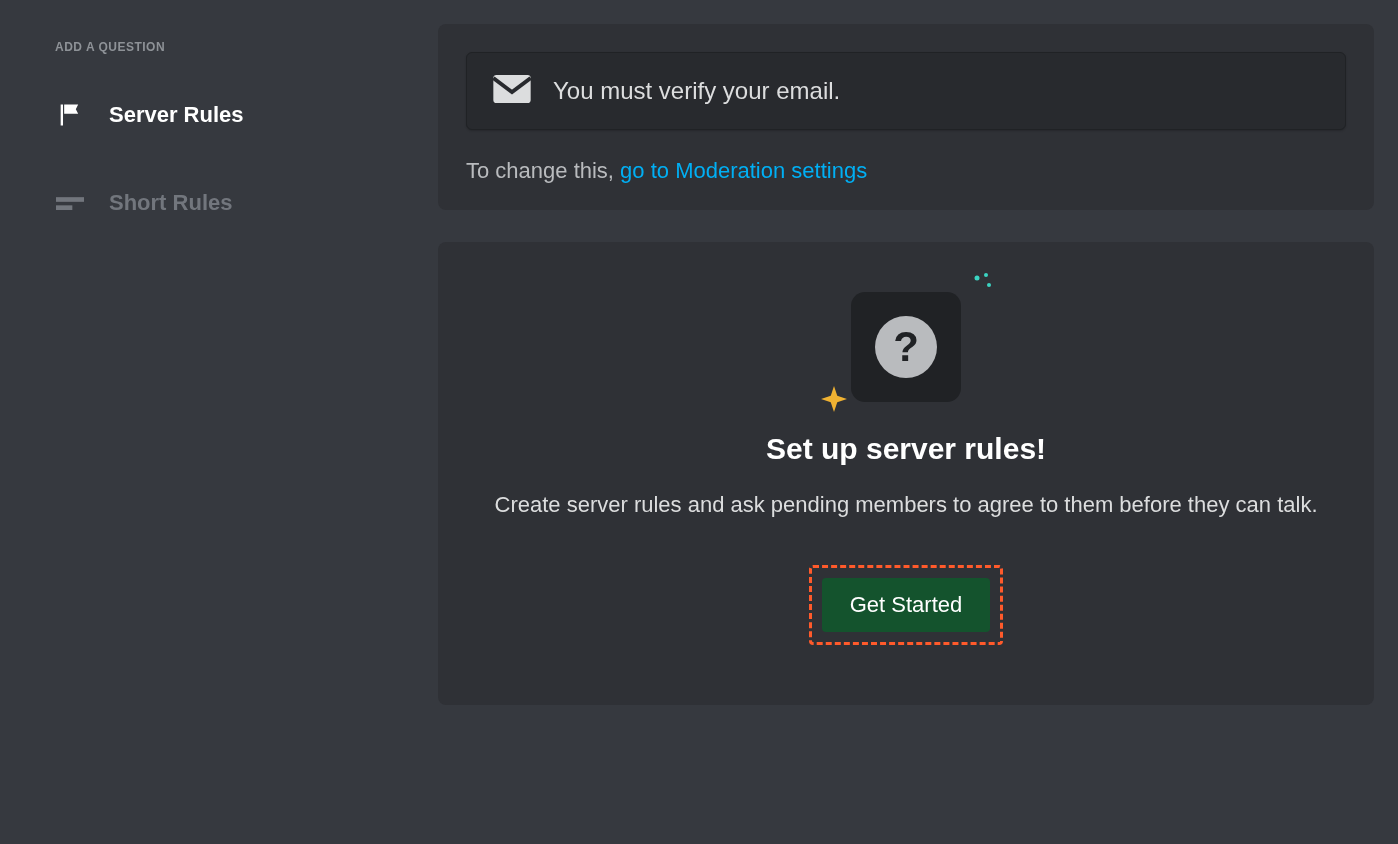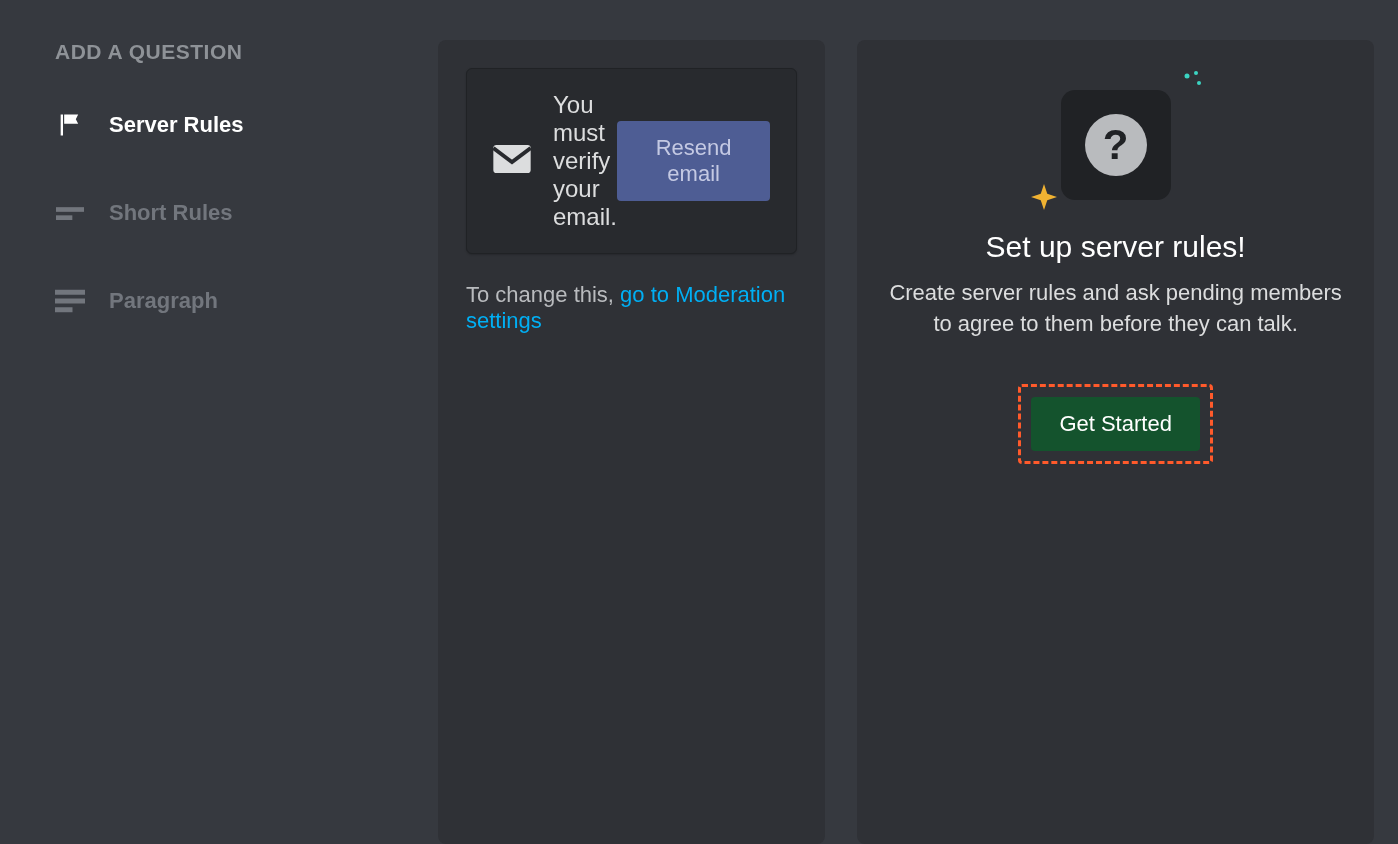--- a/index.html
+++ b/index.html
@@ -14,21 +14,21 @@
   .container {
     display: flex;
     width: 100%;
     height: 100%;
   }
   .sidebar {
     width: 420px;
     padding: 40px 20px 40px 55px;
   }
   .sidebar-heading {
-    font-size: 21px;
+    font-size: 12px;
     font-weight: 700;
     color: #8e9297;
     letter-spacing: 0.5px;
     margin-bottom: 32px;
     text-transform: uppercase;
   }
   .sidebar-item {
     display: flex;
     align-items: center;
     padding: 14px 0 14px 0;
@@ -47,23 +47,23 @@
     align-items: center;
     justify-content: center;
     flex-shrink: 0;
   }
   .sidebar-label {
     font-size: 22px;
     font-weight: 600;
   }
   .main {
     flex: 1;
-    padding: 40px 24px 0 18px;
-    display: flex;
-    flex-direction: row;
+    padding: 24px 24px 0 18px;
+    display: flex;
+    flex-direction: column;
     gap: 32px;
   }
   .card {
     background: #2f3136;
     border-radius: 8px;
     padding: 28px 28px 26px 28px;
   }
   .verify-row {
     display: flex;
     align-items: center;
@@ -152,23 +152,23 @@
   }
   .sparkle-yellow {
     position: absolute;
     bottom: -10px;
     left: -30px;
     width: 26px;
     height: 26px;
   }
   .setup-title {
     font-size: 30px;
-    font-weight: 400;
+    font-weight: 700;
     color: #ffffff;
-    margin-bottom: 14px;
+    margin-bottom: 24px;
   }
   .setup-desc {
     font-size: 22px;
     color: #dcddde;
     max-width: 880px;
     margin: 0 auto 44px auto;
     line-height: 1.4;
   }
   .highlight-box {
     display: inline-block;
@@ -196,47 +196,36 @@
     <div class="sidebar-item">
       <span class="sidebar-icon">
         <svg width="28" height="22" viewBox="0 0 24 18" fill="currentColor">
             <rect x="0" y="4" width="24" height="4"></rect>
             <rect x="0" y="11" width="14" height="4"></rect>
           </svg>
       </span>
       <span class="sidebar-label">Short Rules</span>
     </div>
 
-    <div class="sidebar-item">
-      <span class="sidebar-icon">
-        <svg width="30" height="24" viewBox="0 0 24 18" fill="currentColor">
-            <rect x="0" y="0" width="24" height="4"></rect>
-            <rect x="0" y="7" width="24" height="4"></rect>
-            <rect x="0" y="14" width="14" height="4"></rect>
-          </svg>
-      </span>
-      <span class="sidebar-label">Paragraph</span>
-    </div>
 
 
   </div>
 
   <div class="main">
     <div class="card">
       <div class="verify-row">
         <div class="verify-left">
           <span>
             <svg width="38" height="28" viewBox="0 0 24 18" fill="#dcddde">
                 <rect x="0" y="0" width="24" height="18" rx="2"></rect>
                 <path d="M0 2 L12 11 L24 2" fill="none" stroke="#282a2e" stroke-width="2.5"></path>
               </svg>
           </span>
           <span class="verify-text">You must verify your email.</span>
         </div>
-        <button class="btn btn-muted">Resend email</button>
       </div>
       <div class="change-row">
         <span>To change this, </span><span class="link">go to Moderation settings</span>
       </div>
     </div>
 
     <div class="setup-card">
       <div class="question-badge-wrap">
         <span class="sparkle-teal">
           <svg width="24" height="24" viewBox="0 0 24 24" fill="#3bd4c2">

